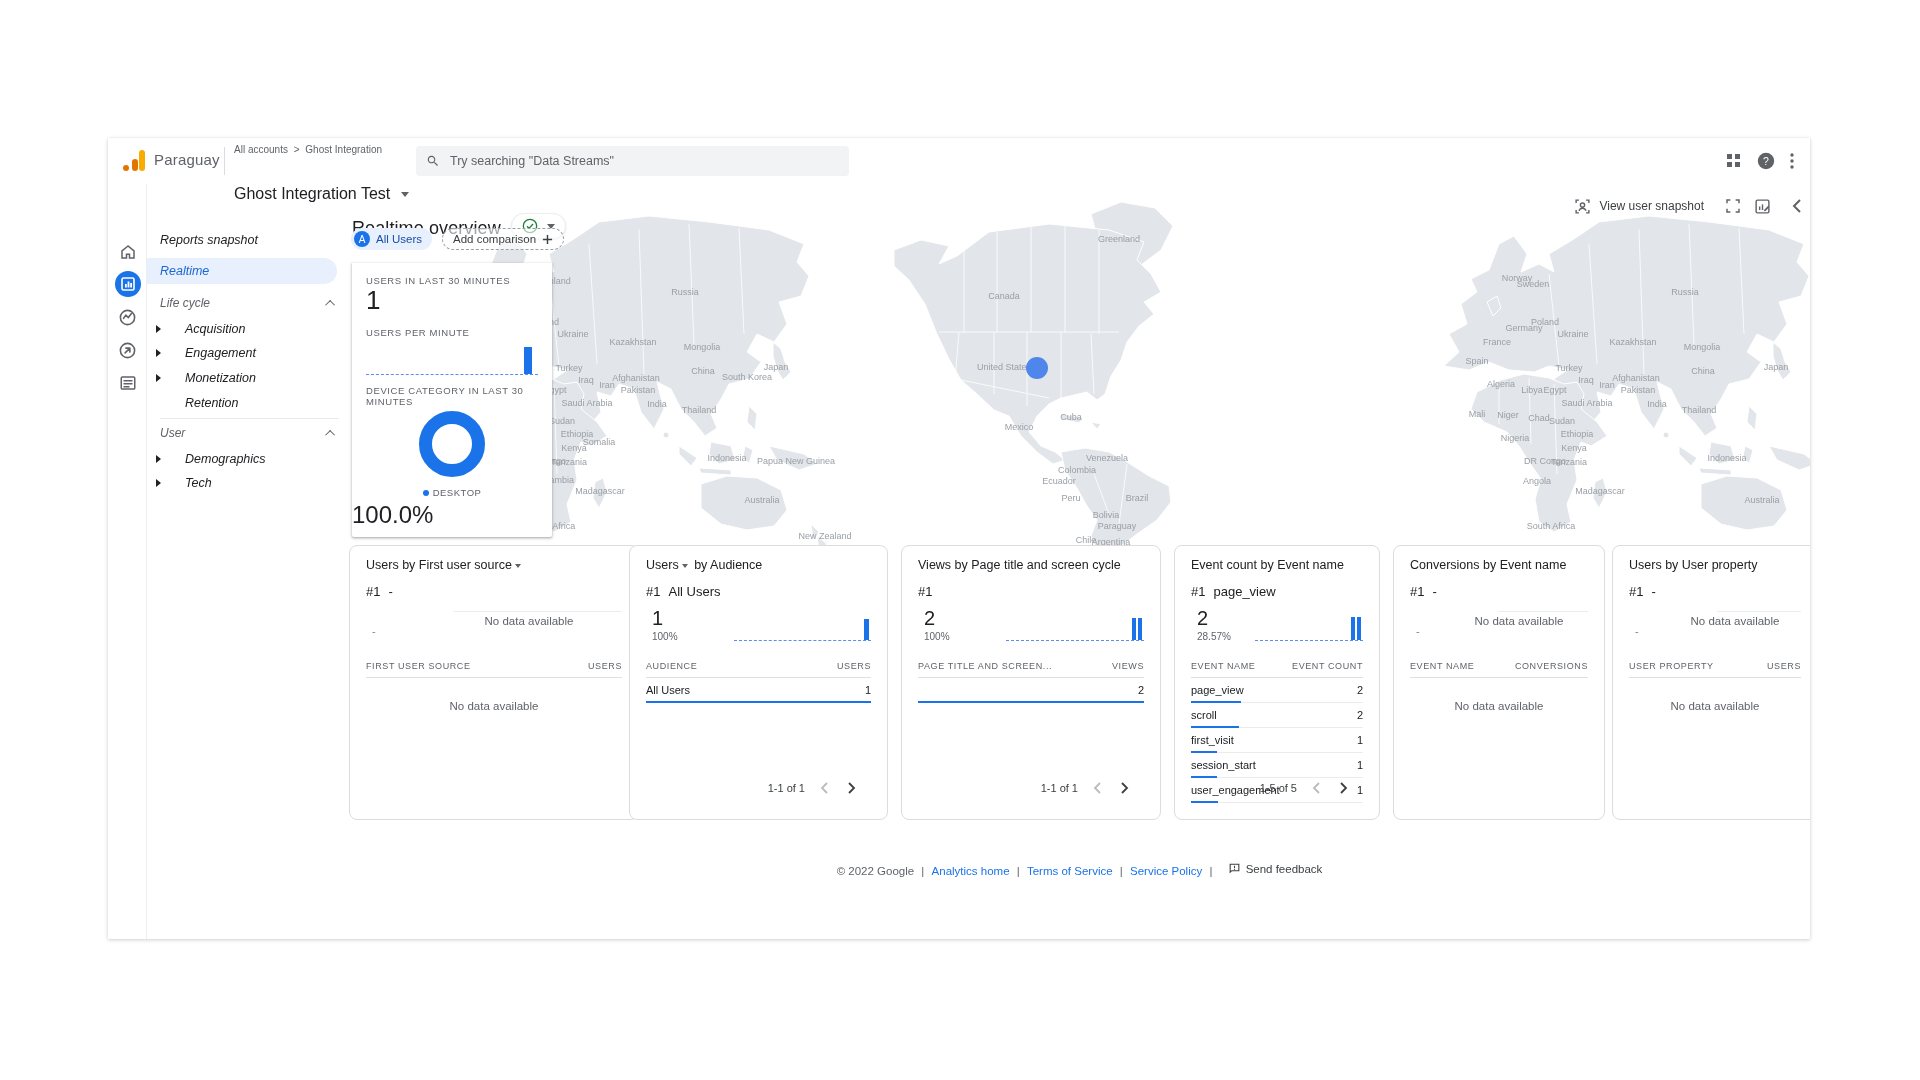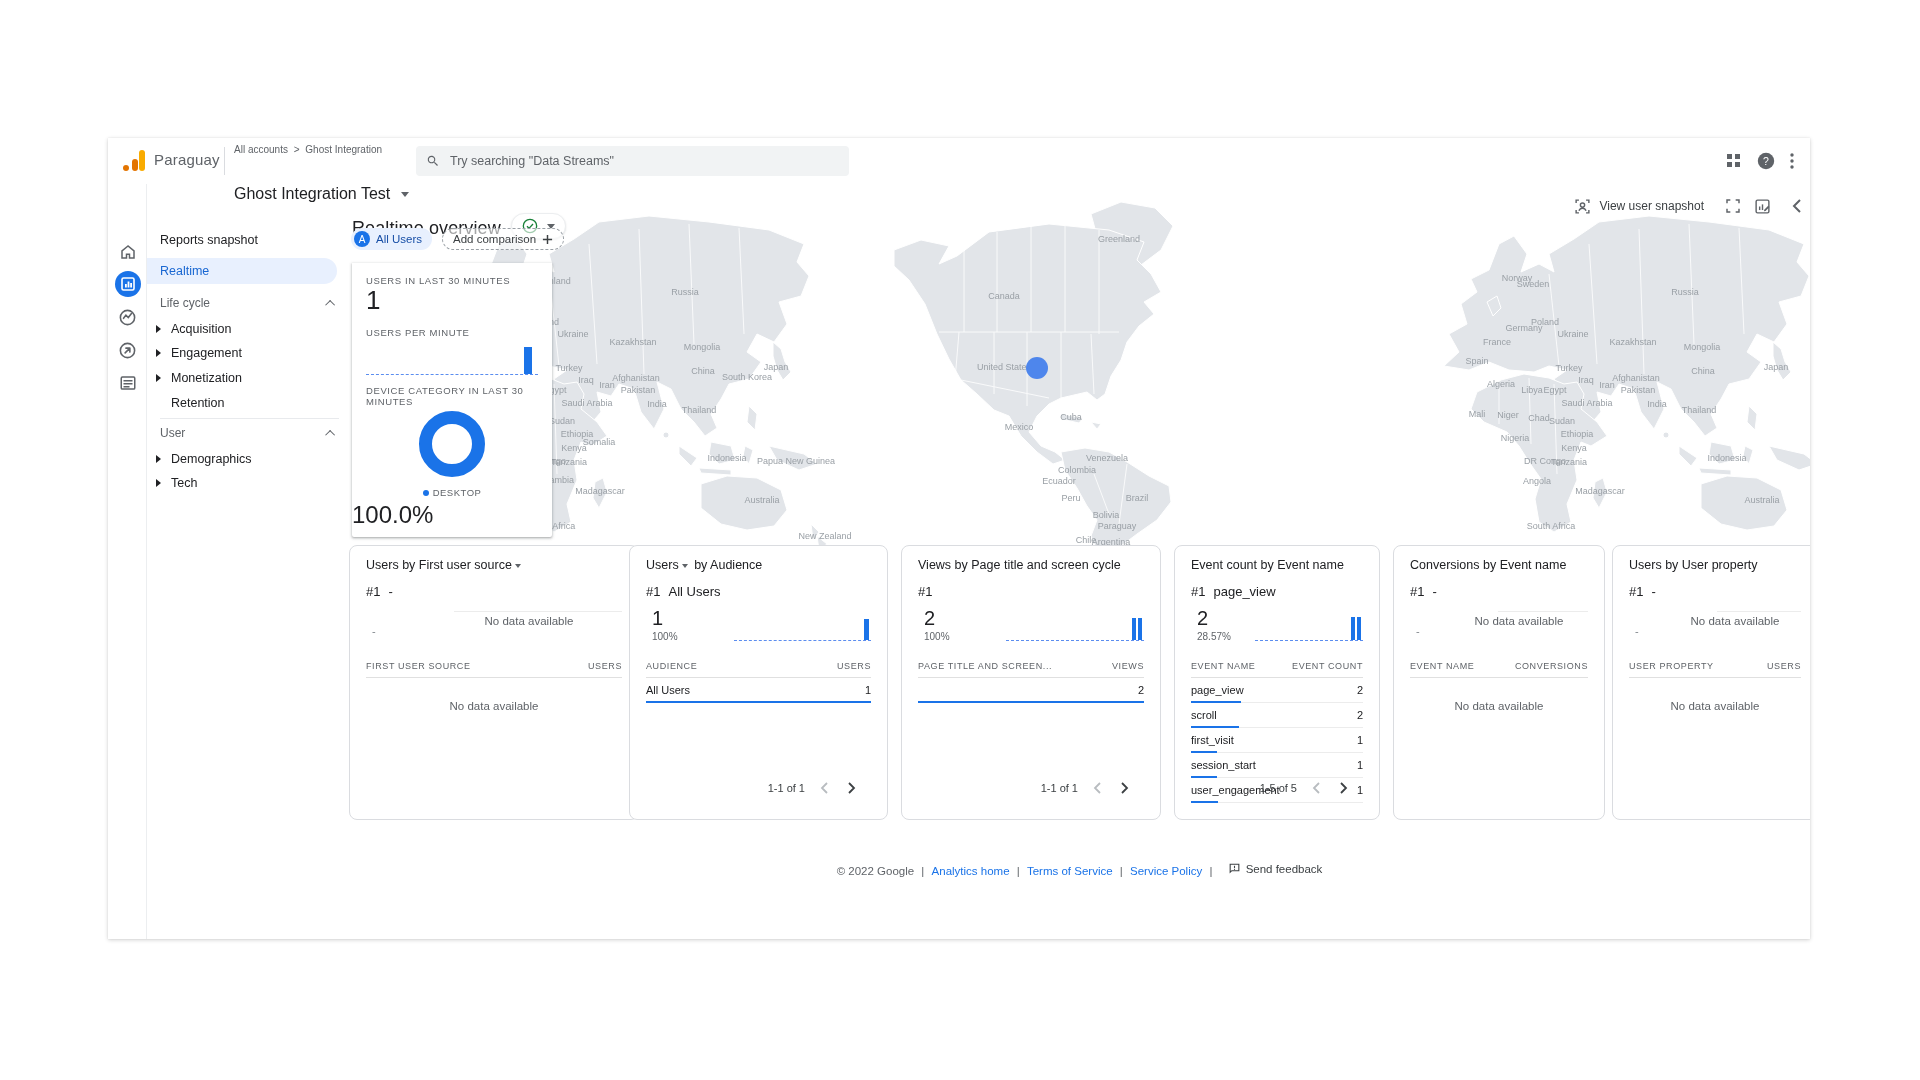--- a/index.html
+++ b/index.html
@@ -29,36 +29,36 @@
   .search input::placeholder { color:#5f6368; }
   .hdr-ic { position:absolute; top:13px; width:20px; height:20px; display:flex; align-items:center; justify-content:center; cursor:pointer; }
 
   
   .rail { position:absolute; left:0; top:46px; bottom:0; width:39px; background:#fff;
     border-right:1px solid #eceef0; z-index:25; }
   .rail-ic { position:absolute; left:0; width:39px; height:26px; display:flex; align-items:center; justify-content:center; cursor:pointer; }
   .rail-active { width:26px; height:26px; border-radius:50%; background:#1a73e8; display:flex; align-items:center; justify-content:center; }
 
   
-  .nav { position:absolute; left:39px; top:46px; bottom:0; width:202px; background:#fff; z-index:25; }
+  .nav { position:absolute; left:39px; top:46px; bottom:0; width:202px; background:#fff; z-index:25;font-style:italic; }
   .nav-item { position:absolute; left:0; width:202px; height:24px; display:flex; align-items:center;
     font-size:12.5px; color:#202124; cursor:pointer; }
   .nav-item .txt { margin-left:13px; }
   .nav-item.active { background:#e8f0fe; border-radius:0 13px 13px 0; width:190px; height:26px; }
   .nav-item.active .txt { color:#1967d2; font-weight:bold; font-weight:500; }
   .nav-head { position:absolute; left:0; width:202px; height:22px; display:flex; align-items:center;
     font-size:12px; color:#5f6368; cursor:pointer; }
   .nav-head .txt { margin-left:13px; }
   .nav-head .chev { position:absolute; right:14px; width:7px; height:7px; border-left:1.5px solid #5f6368;
     border-top:1.5px solid #5f6368; transform:rotate(45deg) translateY(2px); }
   .nav-sub { position:absolute; left:0; width:202px; height:24px; display:flex; align-items:center;
     font-size:12.5px; color:#202124; cursor:pointer; }
   .nav-sub .arrow { position:absolute; left:9px; width:0; height:0; border-top:4px solid transparent;
     border-bottom:4px solid transparent; border-left:5px solid #202124; }
-  .nav-sub .txt { margin-left:24px; }
+  .nav-sub .txt { margin-left:38px; }
   .nav-div { position:absolute; left:13px; right:10px; height:1px; background:#e8eaed; }
 
   
   .main { position:absolute; left:241px; top:46px; width:1461px; height:755px; background:#fff; }
   .mapbox { position:absolute; left:0; top:0; width:1461px; height:367px; overflow:hidden; }
   .maplbl { position:absolute; transform:translate(-50%,-50%); font-size:9px; color:#9aa0a6; white-space:nowrap; }
   .userdot { position:absolute; left:677px; top:173px; width:22px; height:22px; border-radius:50%;
     background:#4e86ec; }
 
   .pg-title-row { position:absolute; left:3px; top:10px; display:flex; align-items:flex-end; z-index:10;margin-top:19px; }

